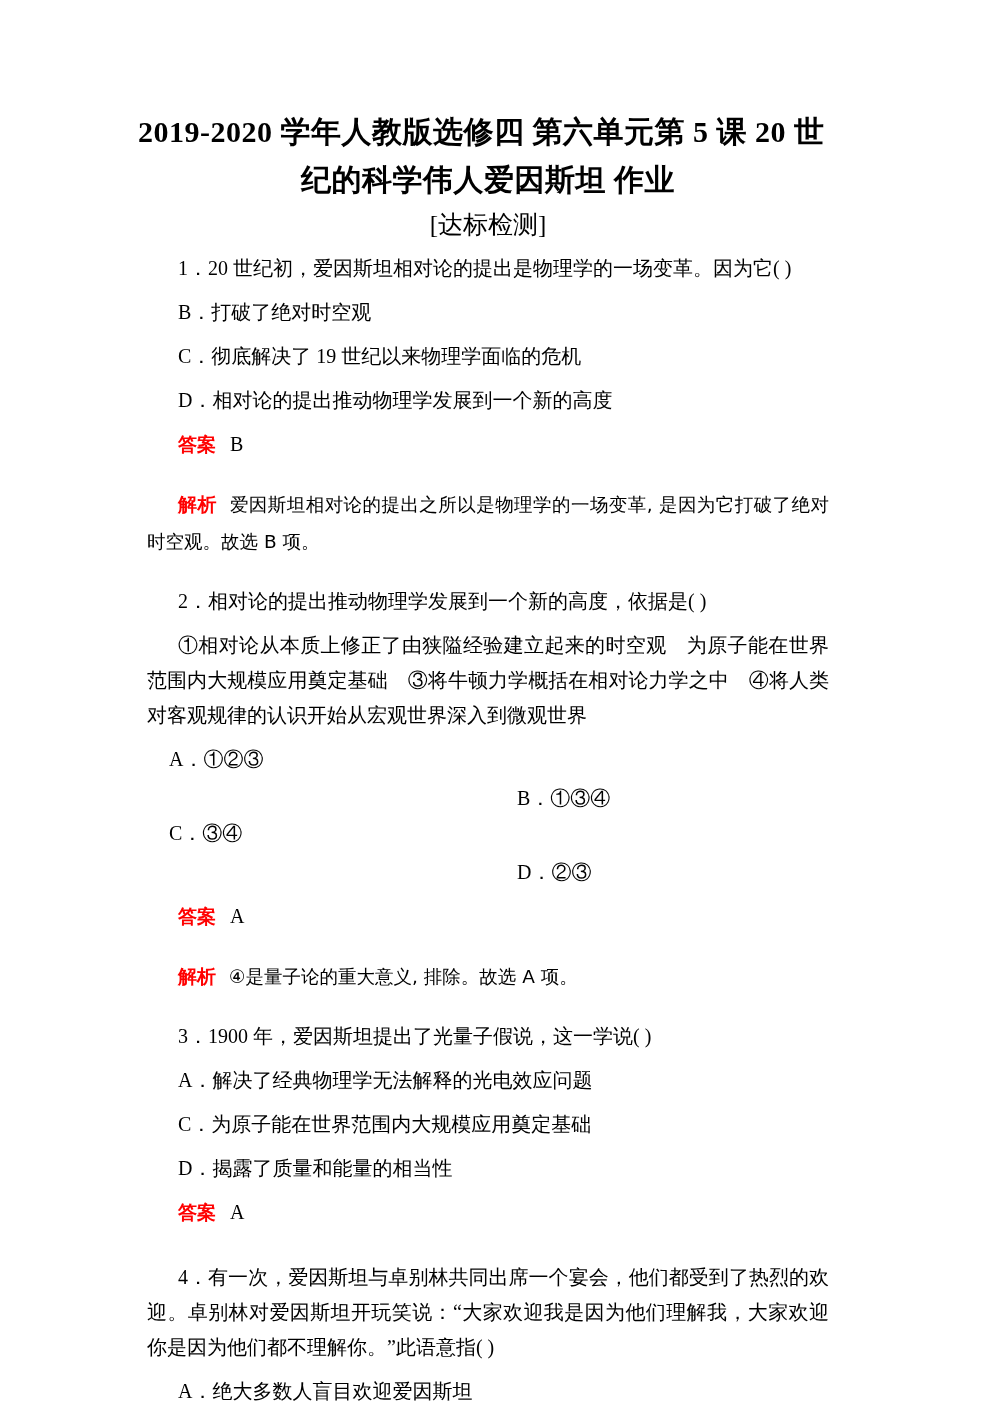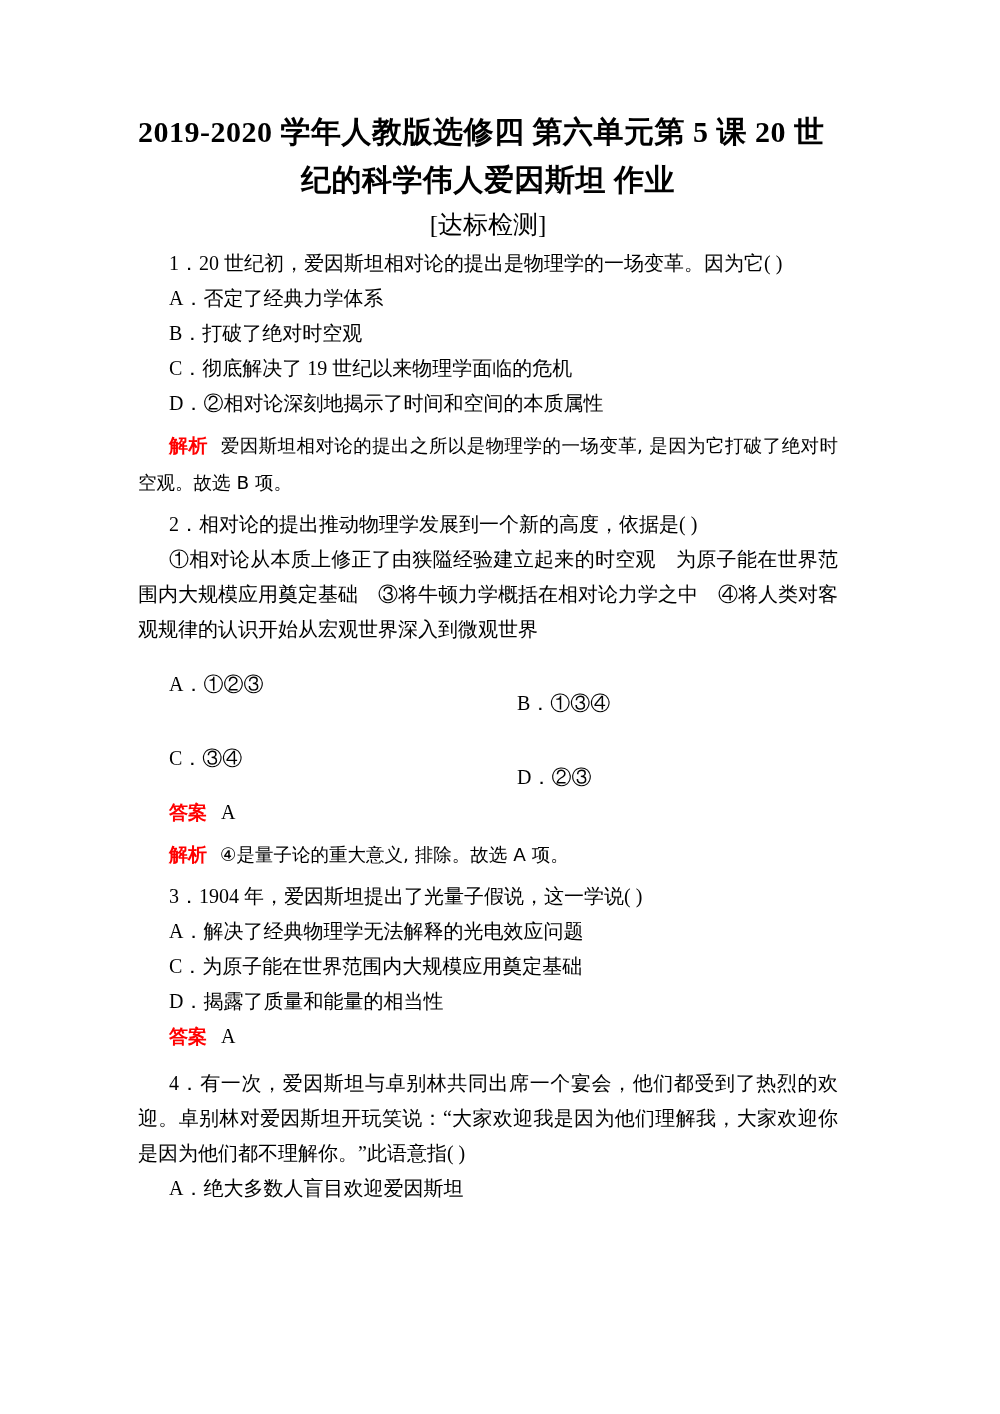--- a/index.html
+++ b/index.html
@@ -53,39 +53,38 @@
   }
 
   
   .q-stem,
   .q-opt,
   .q-sub,
   .ans-line,
   .exp-line {
     font-size: 20px;
     line-height: 35px;
-    margin: 0;
+    margin: 9px;
     text-align: justify;
     text-justify: inter-ideograph;
   }
   .q-stem {
     text-indent: 31px;
   }
   .q-sub {
     text-indent: 31px;
   }
   .q-opt {
     padding-left: 31px;
   }
   .opt-row {
     display: flex;
     padding-left: 31px;
     font-size: 20px;
     line-height: 35px;
-    align-items: center;
   }
   .opt-row .col-a {
     width: 348px;
     flex: 0 0 348px;
   }
   .opt-row .col-b {
     flex: 1 1 auto;
     margin-top: 39px;
   }
 
@@ -122,24 +121,26 @@
   <div class="content">
 
     <h1 class="doc-title">
       <span>2019-2020 学年人教版选修四  第六单元第 5 课  20 世</span>
       <span class="ttl-line2">纪的科学伟人爱因斯坦  作业</span>
     </h1>
 
     <div class="subtitle">[达标检测]</div>
 
     <div class="q-stem">1．20 世纪初，爱因斯坦相对论的提出是物理学的一场变革。因为它(        )</div>
-    <div class="q-opt">A．否定了经典力学体系</div>
     <div class="q-opt">B．打破了绝对时空观</div>
     <div class="q-opt">C．彻底解决了 19 世纪以来物理学面临的危机</div>
-    <div class="q-opt">D．②相对论深刻地揭示了时间和空间的本质属性</div>
+    <div class="q-opt">D．相对论的提出推动物理学发展到一个新的高度</div>
+    <div class="ans-line">
+      <span class="lbl-red">答案</span><span class="ans-val">B</span>
+    </div>
     <div class="spacer-sm"></div>
     <div class="exp-line">
       <span class="lbl-red">解析</span><span class="exp-body">爱因斯坦相对论的提出之所以是物理学的一场变革, 是因为它打破了绝对时空观。故选 B 项。</span>
     </div>
     <div class="spacer-sm"></div>
 
     <div class="q-stem">2．相对论的提出推动物理学发展到一个新的高度，依据是(        )</div>
     <div class="q-sub">①相对论从本质上修正了由狭隘经验建立起来的时空观　为原子能在世界范围内大规模应用奠定基础　③将牛顿力学概括在相对论力学之中　④将人类对客观规律的认识开始从宏观世界深入到微观世界</div>
     <div class="opt-row">
       <span class="col-a">A．①②③</span>
@@ -151,21 +152,21 @@
     </div>
     <div class="ans-line">
       <span class="lbl-red">答案</span><span class="ans-val">A</span>
     </div>
     <div class="spacer-sm"></div>
     <div class="exp-line">
       <span class="lbl-red">解析</span><span class="exp-body">④是量子论的重大意义, 排除。故选 A 项。</span>
     </div>
     <div class="spacer-sm"></div>
 
-    <div class="q-stem">3．1904 年，爱因斯坦提出了光量子假说，这一学说(        )</div>
+    <div class="q-stem">3．1900 年，爱因斯坦提出了光量子假说，这一学说(        )</div>
     <div class="q-opt">A．解决了经典物理学无法解释的光电效应问题</div>
     <div class="q-opt">C．为原子能在世界范围内大规模应用奠定基础</div>
     <div class="q-opt">D．揭露了质量和能量的相当性</div>
     <div class="ans-line">
       <span class="lbl-red">答案</span><span class="ans-val">A</span>
     </div>
     <div class="spacer-sm"></div>
     <div class="spacer-sm"></div>
 
     <div class="q-stem">4．有一次，爱因斯坦与卓别林共同出席一个宴会，他们都受到了热烈的欢迎。卓别林对爱因斯坦开玩笑说：“大家欢迎我是因为他们理解我，大家欢迎你是因为他们都不理解你。”此语意指(        )</div>

